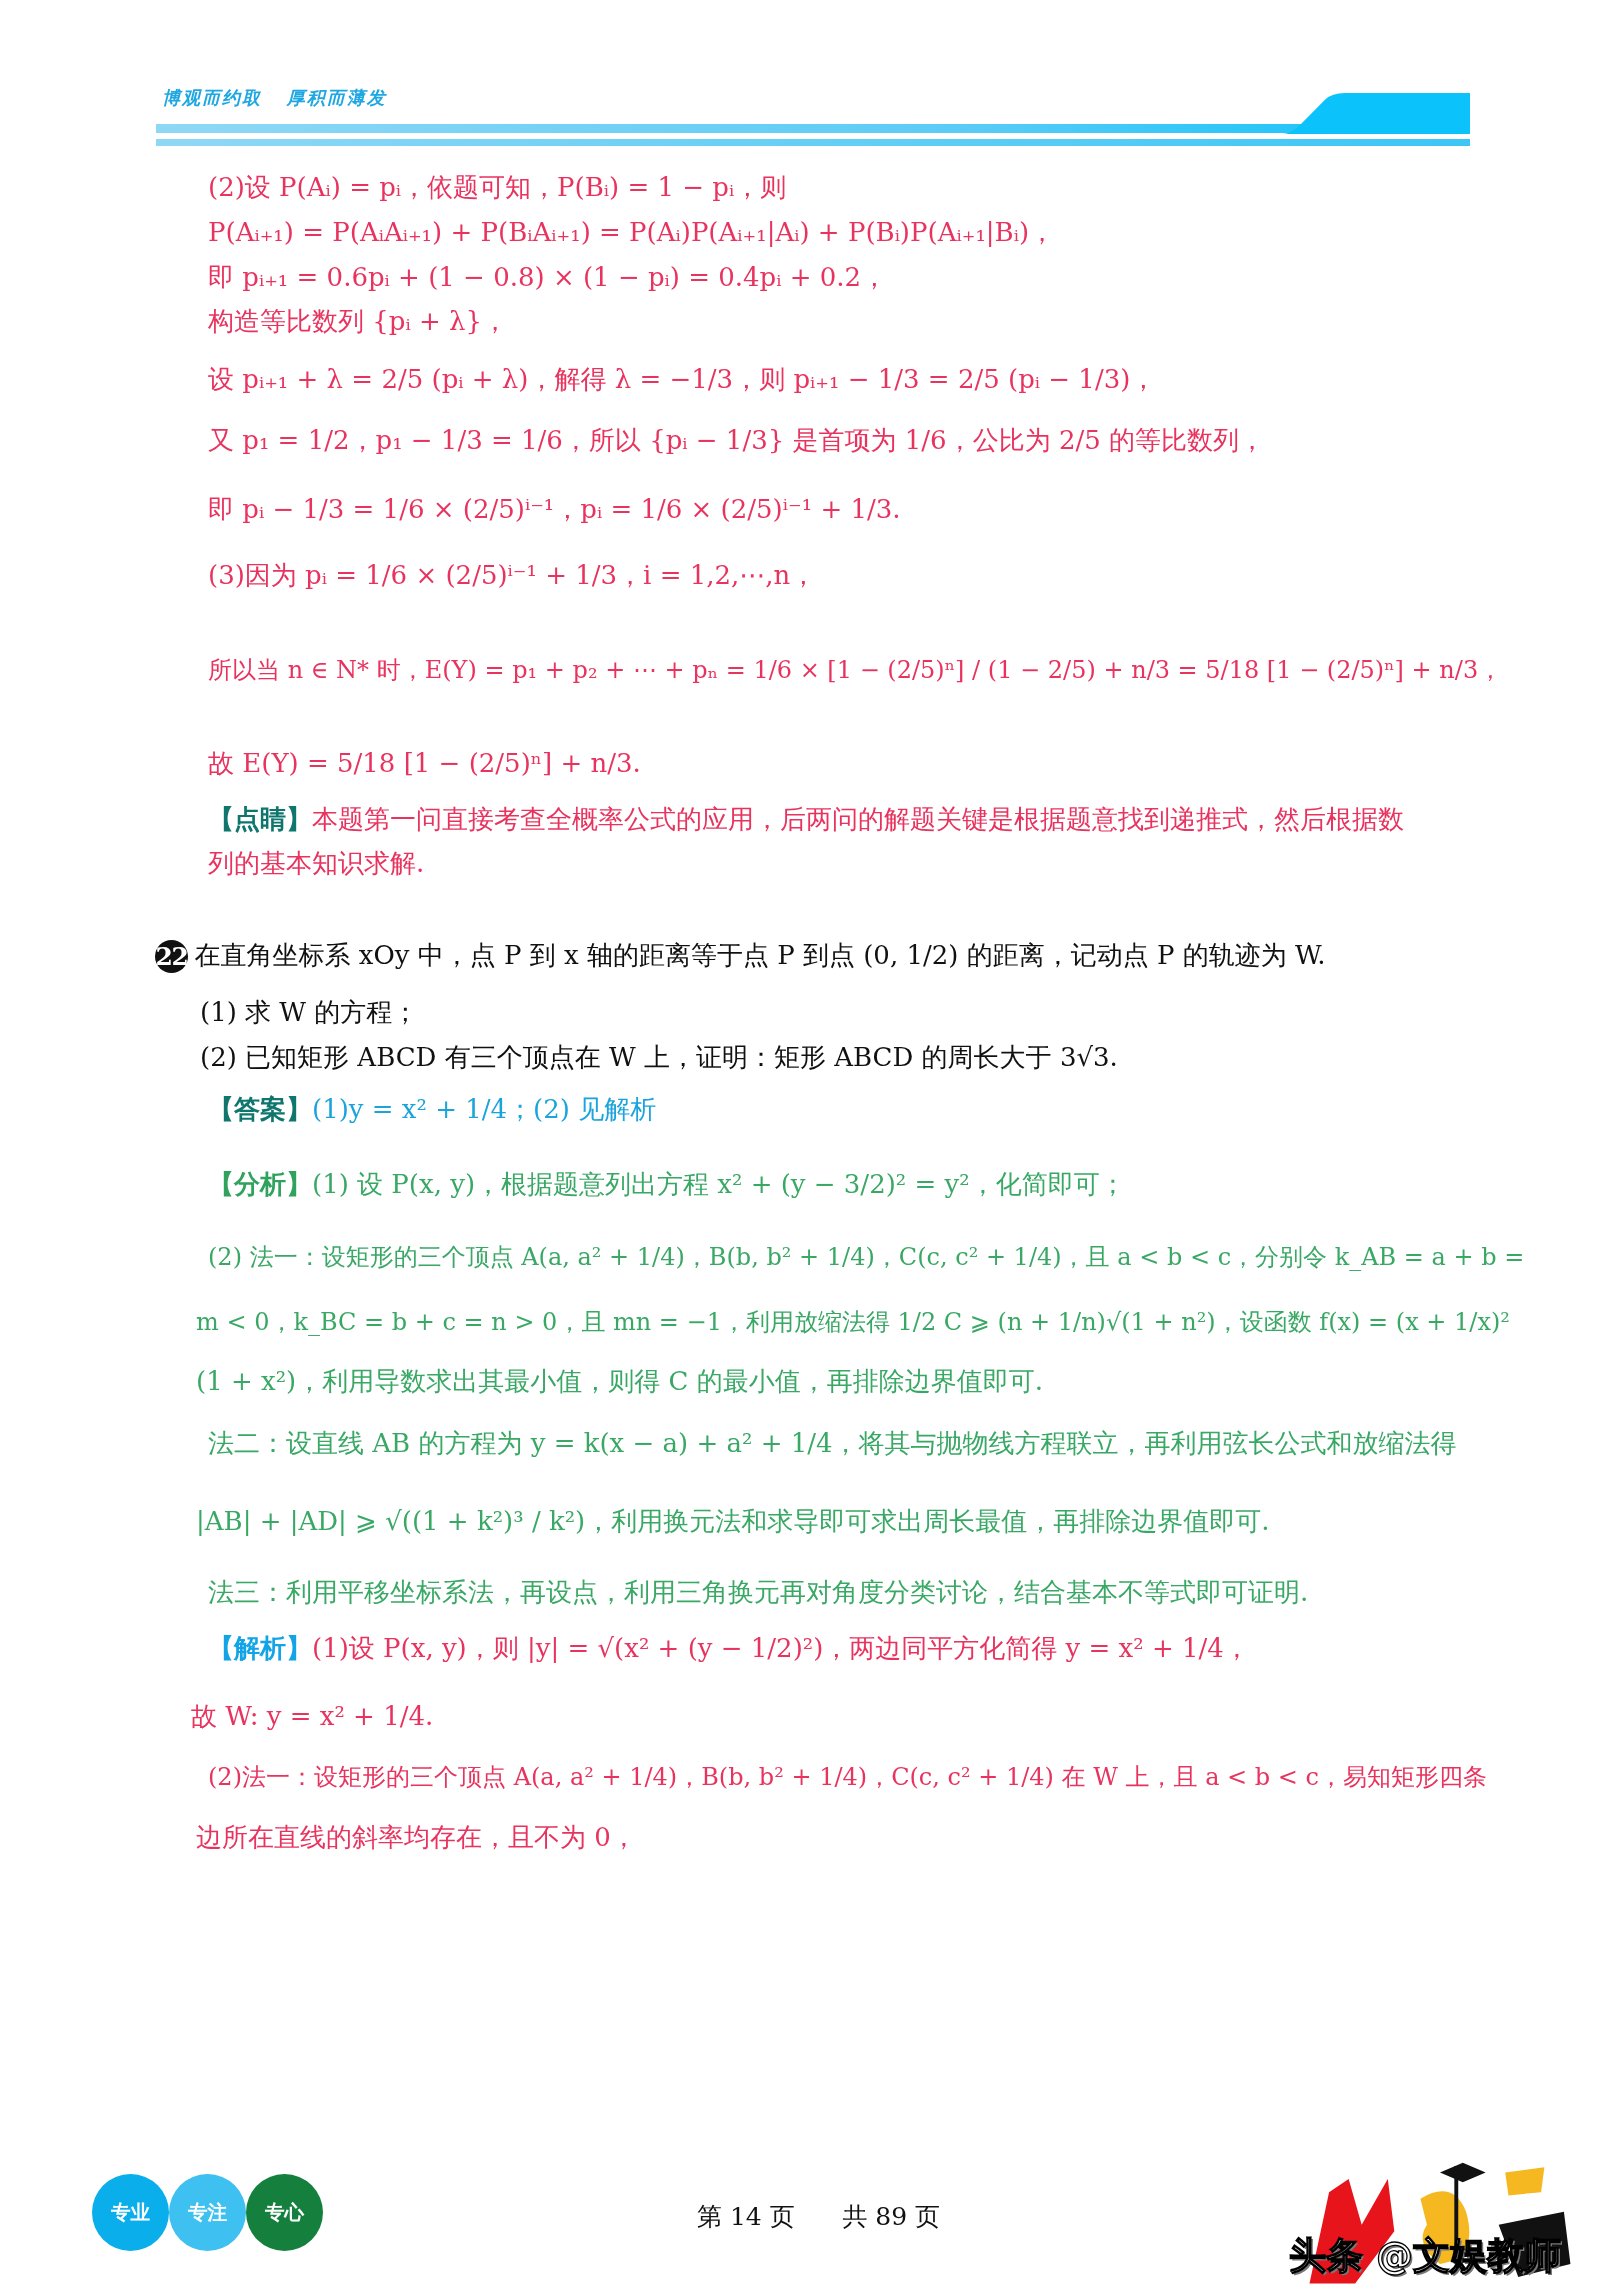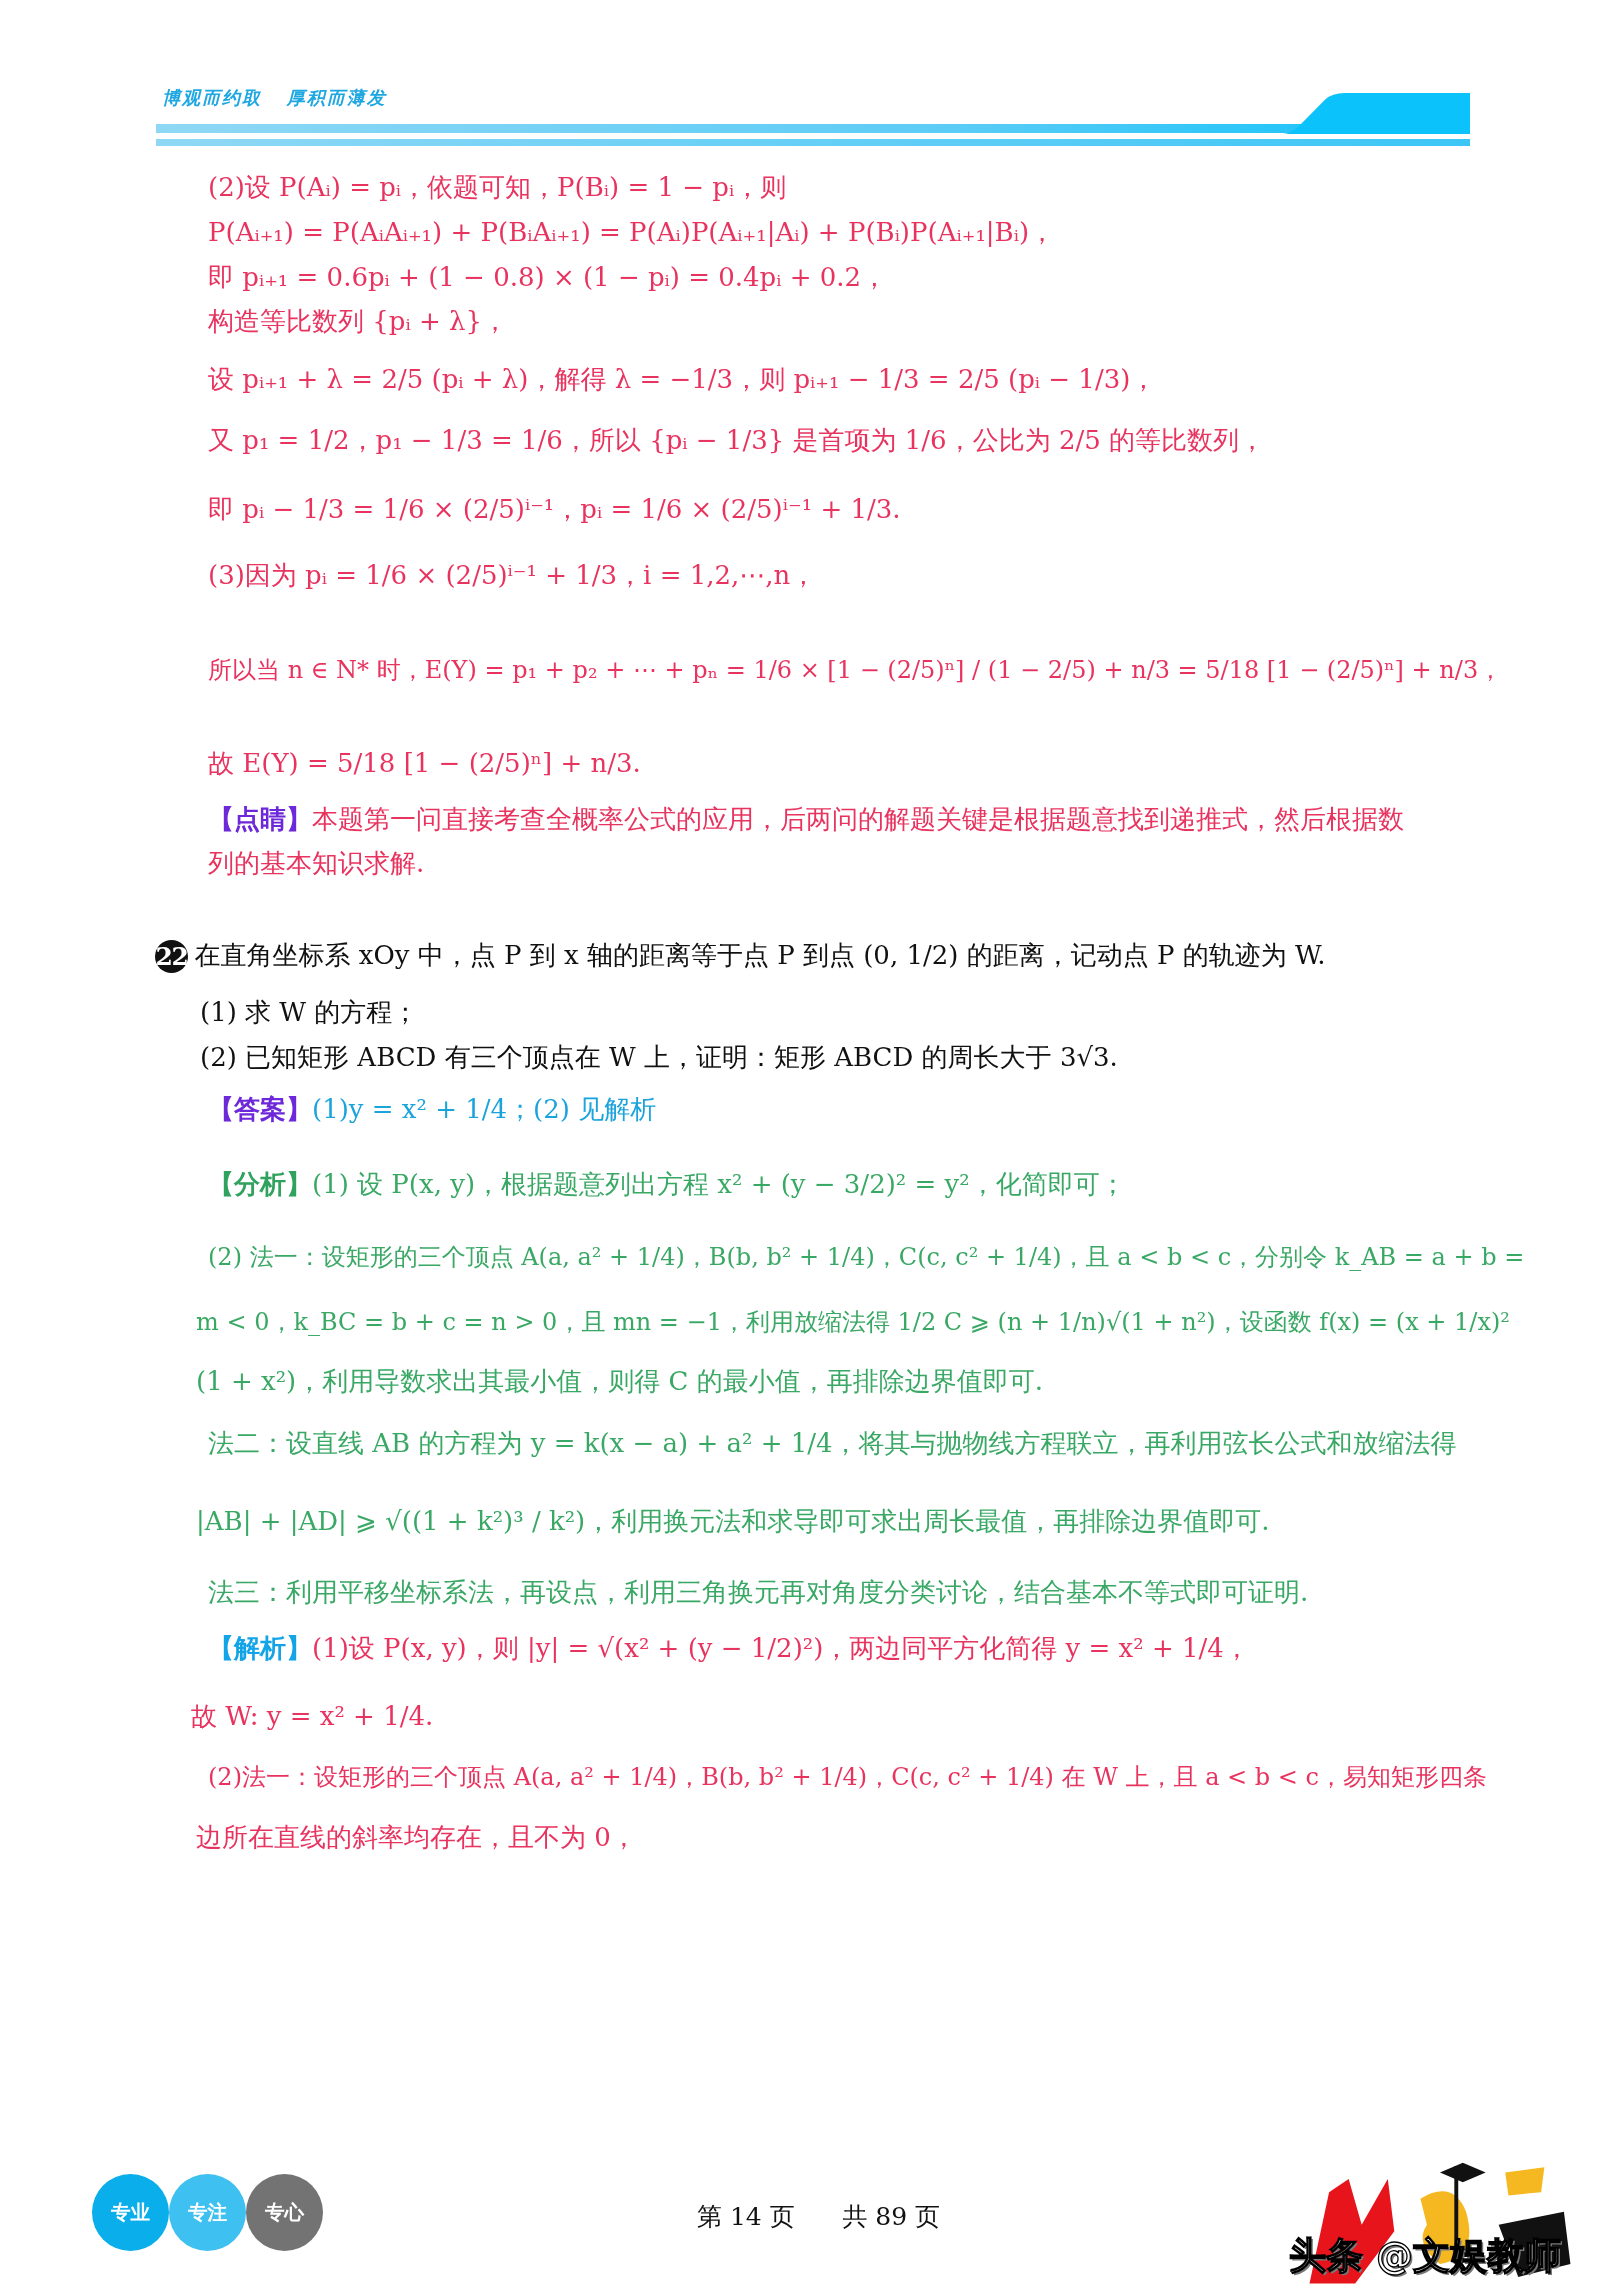--- a/index.html
+++ b/index.html
@@ -11,21 +11,21 @@
   .band1 { left: 156px; top: 124px; width: 1314px; height: 9.2px;
            background: linear-gradient(90deg, #8fd8f5 0%, #5cccf6 60%, #0cc2fa 100%); }
   .band2 { left: 156px; top: 139px; width: 1314px; height: 6.5px;
            background: linear-gradient(90deg, #8fd8f5 0%, #3cc6f6 100%); }
   .bump { left: 1263px; top: 93px; width: 207px; height: 41px; }
   .line { position: absolute; white-space: nowrap; font-size: 26px; line-height: 1; }
   .pink { color: #e8335f; }
   .green { color: #3aa865; }
   .blue { color: #1ba3dc; }
   .black { color: #111111; }
-  .label-pink { color: #6d28d9; font-family: "DejaVu Sans", sans-serif; font-weight: bold; }
+  .label-pink { color: #0f766e; font-family: "DejaVu Sans", sans-serif; font-weight: bold; }
   .label-green { color: #2fa25e; font-family: "DejaVu Sans", sans-serif; font-weight: bold; }
   .label-blue { color: #13a4e8; font-family: "DejaVu Sans", sans-serif; font-weight: bold; }
   .badge { display: inline-flex; align-items: center; justify-content: center; width: 33px; height: 33px;
            border-radius: 50%; background: #111; color: #fff; font-weight: bold; font-size: 25px;
            font-family: "DejaVu Serif", serif; vertical-align: middle; margin-right: 6.5px; letter-spacing: -1.3px; }
   .footer-circle { position: absolute; top: 2174px; width: 77px; height: 77px; border-radius: 50%;
                    display: flex; align-items: center; justify-content: center; color: #fff;
                    font-family: "DejaVu Sans", sans-serif; font-weight: bold; font-size: 19.6px; }
   .page-num { left: 697px; top: 2200px; font-size: 25px; color: #111; white-space: pre; }
   .watermark { left: 1283px; top: 2153px; width: 327px; height: 137px; }
@@ -81,21 +81,21 @@
 
 <div class="line pink" style="left:208px; top:1635px;">
   <span class="label-blue">【解析】</span><span>(1)设 P(x, y)，则 |y| = √(x² + (y − 1/2)²)，两边同平方化简得 y = x² + 1/4，</span>
 </div>
 <div class="line pink" style="left:191px; top:1703px;">故 W: y = x² + 1/4.</div>
 <div class="line pink" style="left:208px; top:1765px; font-size:24px;">(2)法一：设矩形的三个顶点 A(a, a² + 1/4)，B(b, b² + 1/4)，C(c, c² + 1/4) 在 W 上，且 a &lt; b &lt; c，易知矩形四条</div>
 <div class="line pink" style="left:196px; top:1824px;">边所在直线的斜率均存在，且不为 0，</div>
 
 <div class="footer-circle" style="left:92px; background:#0aaeea;">专业</div>
 <div class="footer-circle" style="left:169px; background:#3ec0f0;">专注</div>
-<div class="footer-circle" style="left:246px; background:#737373;">专心</div>
+<div class="footer-circle" style="left:246px; background:#15803d;">专心</div>
 
 <div class="abs page-num">第 14 页      共 89 页</div>
 
 <svg class="abs watermark" viewBox="0 0 500 210">
   <path d="M40 200 L70 60 L100 40 L120 110 L160 40 L170 120 L110 200 Z" fill="#e8141c"></path>
   <path d="M210 70 Q260 40 280 90 Q300 160 240 170 Q200 140 220 110 Z" fill="#f5b820"></path>
   <rect x="262" y="20" width="6" height="150" fill="#111"></rect>
   <path d="M240 30 L275 15 L310 30 L275 45 Z" fill="#111"></path>
   <path d="M340 30 L400 22 L395 60 L345 65 Z" fill="#f5b820"></path>
   <path d="M330 110 L430 90 L440 170 L360 190 Z" fill="#111"></path>

